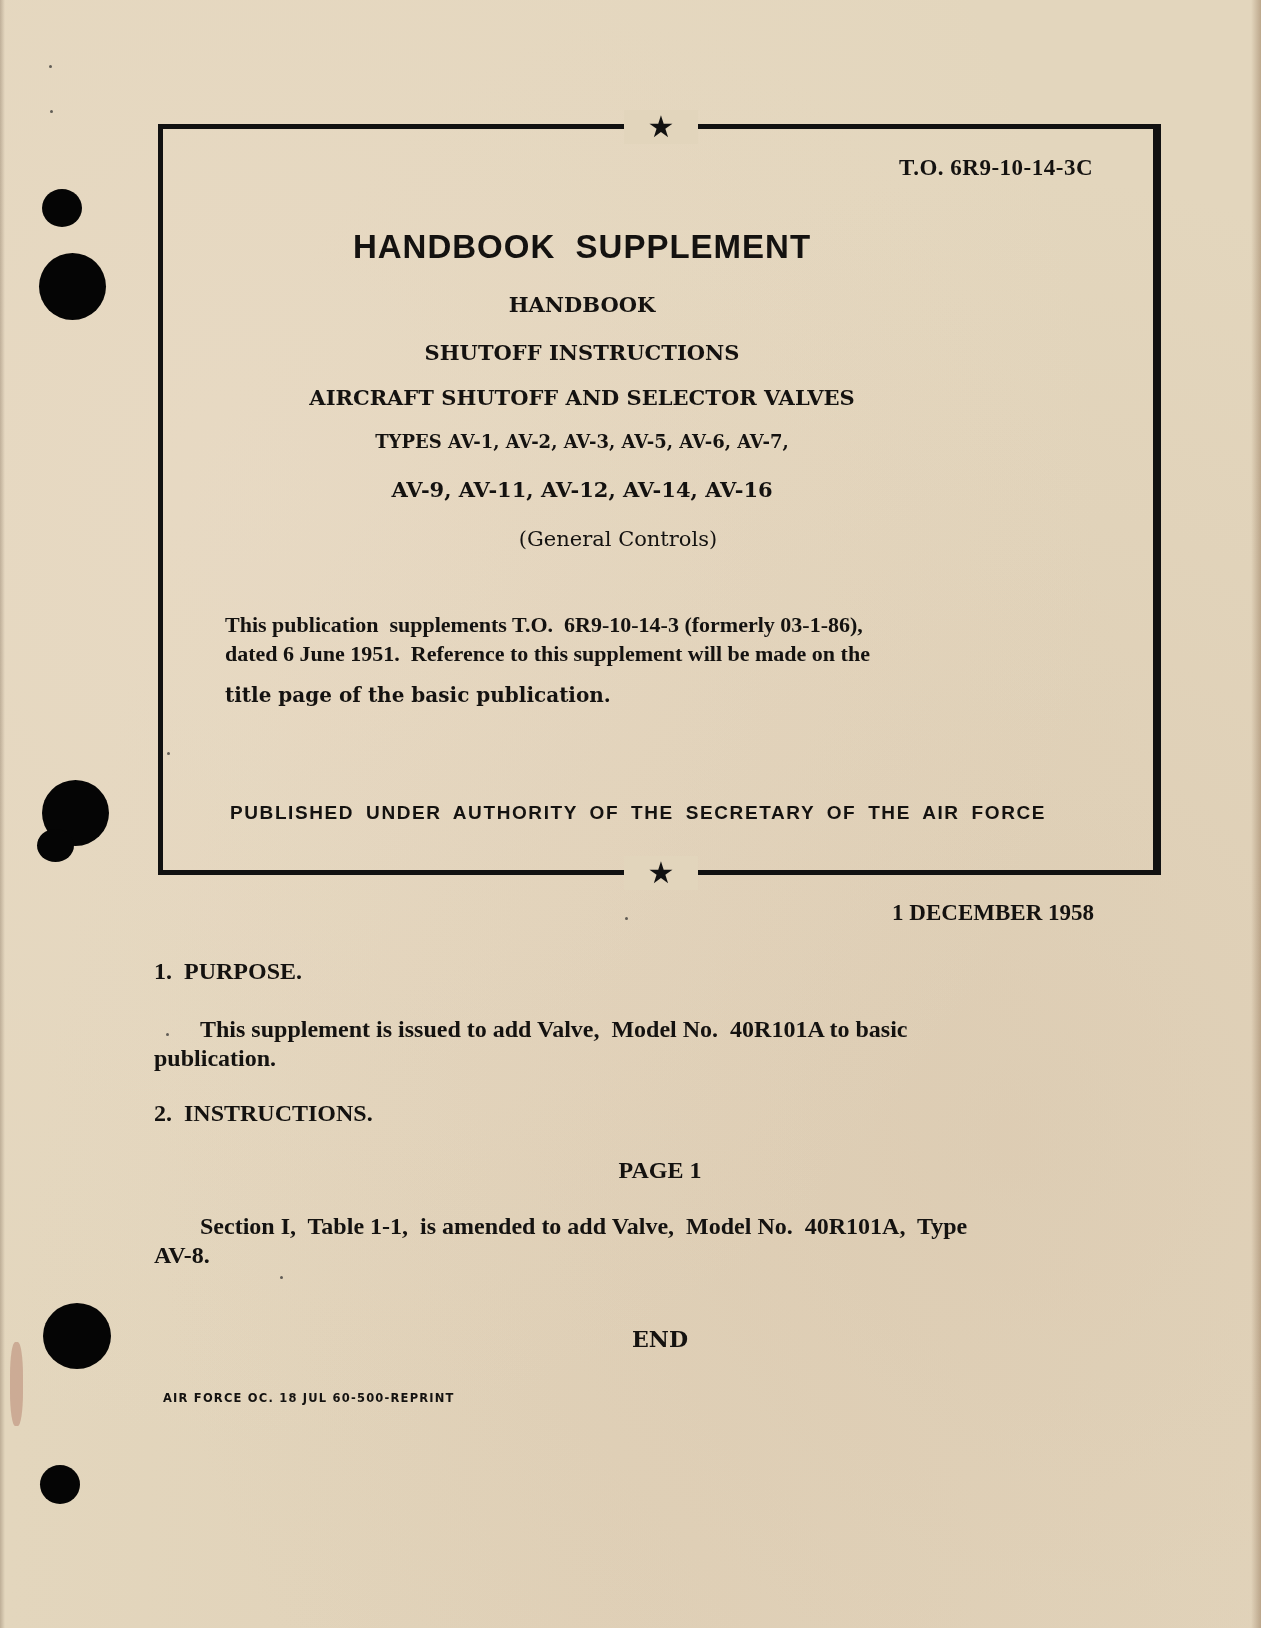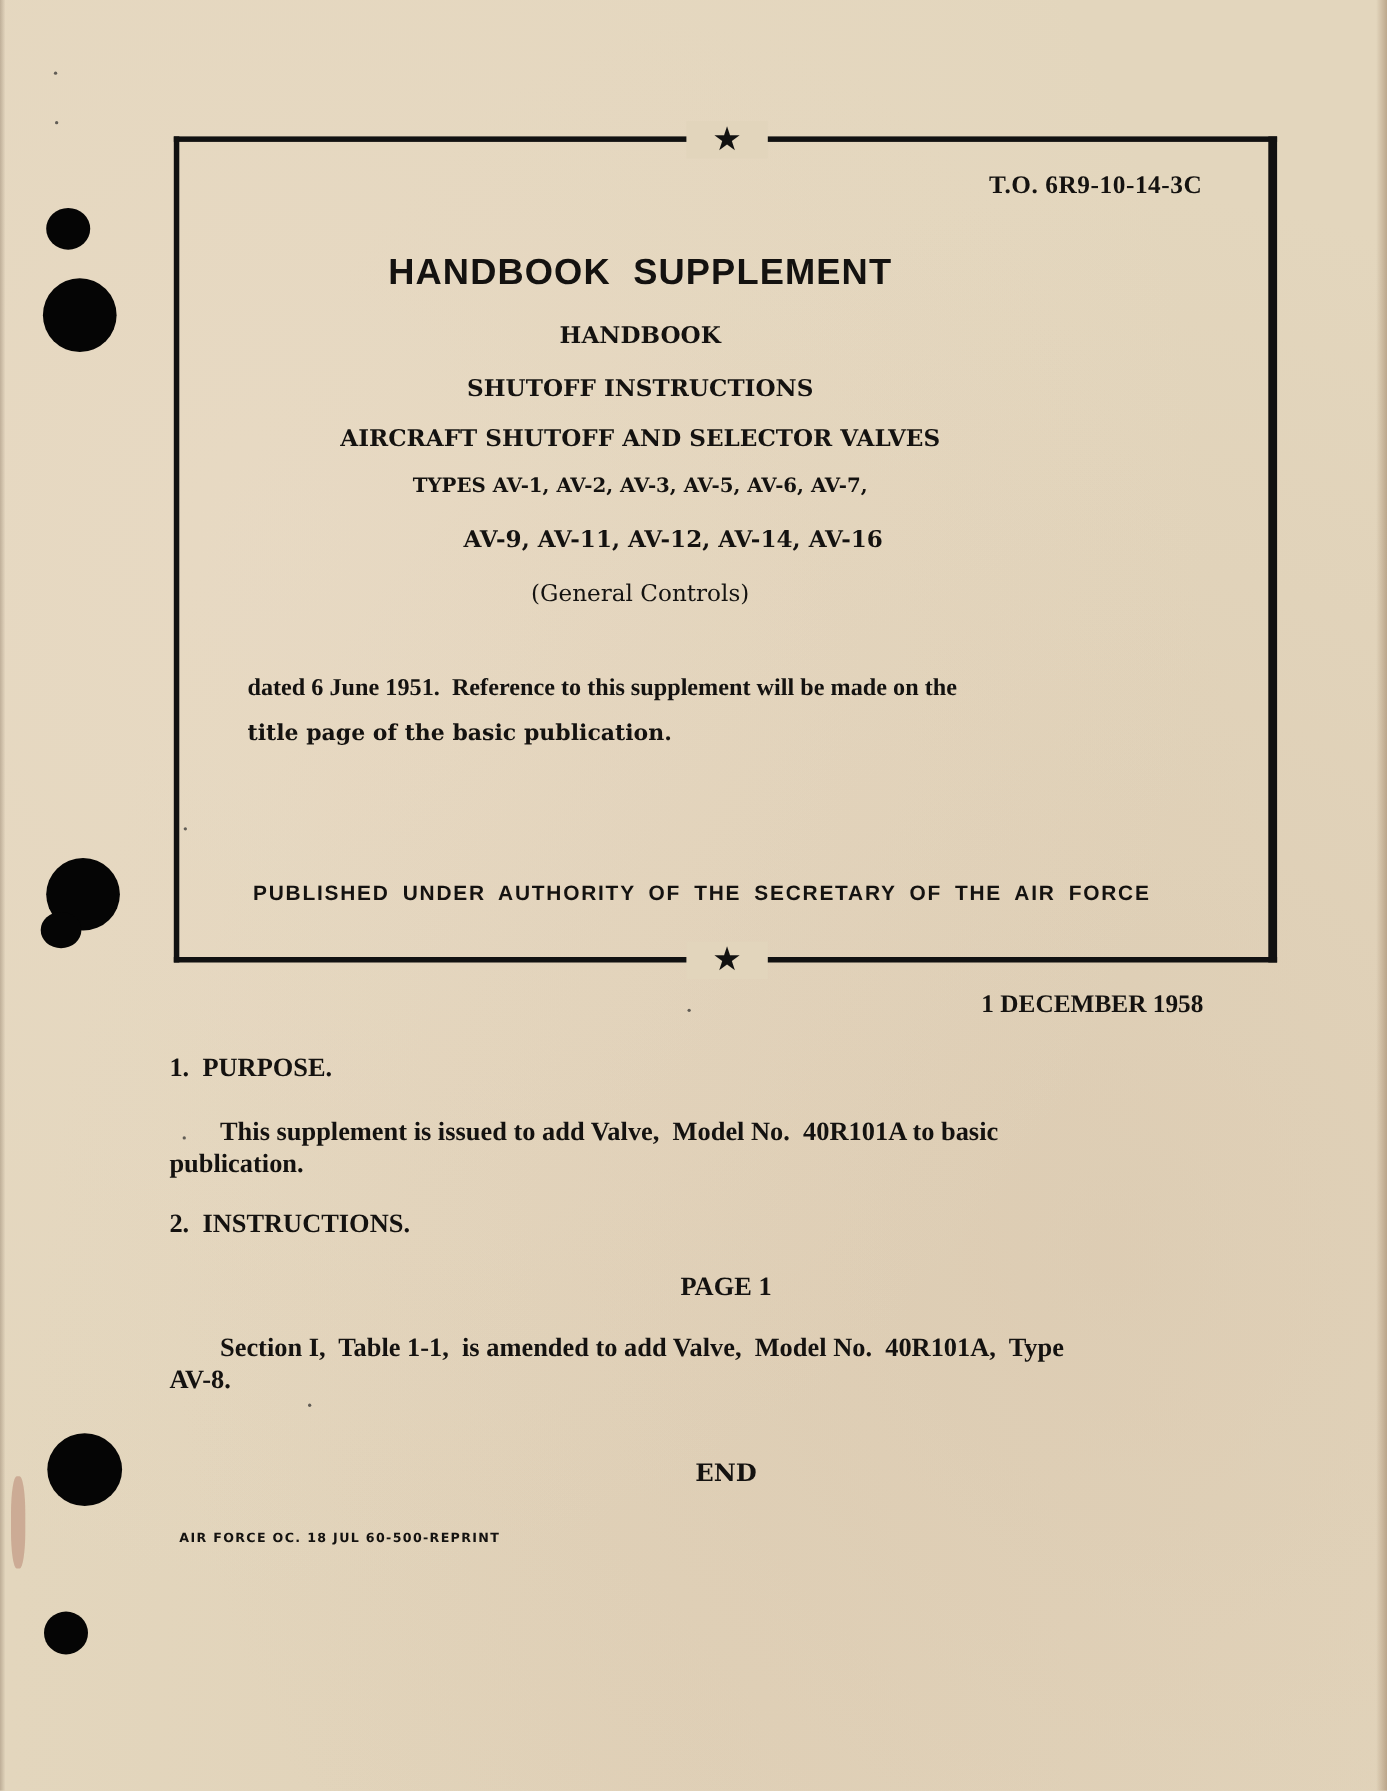--- a/index.html
+++ b/index.html
@@ -45,21 +45,21 @@
   .sans-caps { font-family:"Liberation Sans", sans-serif; font-weight:bold; }
   .cond { font-family:"Liberation Serif", serif; font-weight:bold; }
 
   .to-number { right:168px; top:155px; font-size:23px; font-family:"Liberation Serif", serif; font-weight:bold; letter-spacing:0.5px;}
   .title { top:228px; font-size:33px; letter-spacing:1px; }
   .sub1 { top:292px; font-size:21px; }
   .sub2 { top:340px; font-size:22px; }
   .sub3 { top:385px; font-size:22px; }
   .sub4 { top:431px; font-size:22px; }
   .sub5 { top:477px; font-size:22px; }
-  .sub6 { top:527px; font-size:21px; font-weight:normal; font-family:"DejaVu Serif", serif; }
+  .sub6 { top:527px; font-size:21px; font-weight:normal; font-family:"DejaVu Serif", serif;padding-left:36px; }
 
   .para-block { position:absolute; left:225px; top:610px; width:880px; font-size:22px; line-height:29px; font-family:"Liberation Serif", serif; font-weight:bold; }
   .para-block .ln { display:block; white-space:nowrap; }
   .para-block .ln3 { font-family:"DejaVu Serif", serif; font-size:20px;margin-top:13px; }
 
   .authority { top:802px; left:230px; font-size:19px; letter-spacing:1.6px; word-spacing:5px; }
   .date { right:167px; top:900px; font-size:23px; }
 
   .sec { position:absolute; font-family:"Liberation Serif", serif; font-weight:bold; font-size:24px; white-space:nowrap; }
   .sec1-head { left:154px; top:958px; }
@@ -99,24 +99,25 @@
 </div>
 
 <div class="txt to-number">T.O. 6R9-10-14-3C</div>
 
 <div class="txt center sans-caps title" style="white-space:pre;">HANDBOOK  SUPPLEMENT</div>
 
 <div class="txt center serif-caps sub1">HANDBOOK</div>
 <div class="txt center cond sub2" style="font-family:'DejaVu Serif',serif;font-size:21px;">SHUTOFF INSTRUCTIONS</div>
 <div class="txt center cond sub3" style="font-family:'DejaVu Serif',serif;font-size:21px;">AIRCRAFT SHUTOFF AND SELECTOR VALVES</div>
 <div class="txt center cond sub4" style="font-family:'DejaVu Serif',serif;font-size:18px;">TYPES AV-1, AV-2, AV-3, AV-5, AV-6, AV-7,</div>
-<div class="txt center cond sub5" style="font-family:'DejaVu Serif',serif;font-size:21px;padding-left:30px;">AV-9, AV-11, AV-12, AV-14, AV-16</div>
+<div class="txt center cond sub5" style="font-family:'DejaVu Serif',serif;font-size:21px;">AV-9, AV-11, AV-12, AV-14, AV-16</div>
 <div class="txt center sub6">(General Controls)</div>
 
 <div class="para-block">
+  <span class="ln" style="white-space:pre;">This publication  supplements T.O.  6R9-10-14-3 (formerly 03-1-86),</span>
   <span class="ln" style="white-space:pre;">dated 6 June 1951.  Reference to this supplement will be made on the</span>
   <span class="ln ln3">title page of the basic publication.</span>
 </div>
 
 <div class="txt sans-caps authority">PUBLISHED UNDER AUTHORITY OF THE SECRETARY OF THE AIR FORCE</div>
 
 <div class="txt cond date">1 DECEMBER 1958</div>
 
 <div class="sec sec1-head" style="white-space:pre;">1.  PURPOSE.</div>
 <div class="sec sec1-body1" style="white-space:pre;">This supplement is issued to add Valve,  Model No.  40R101A to basic</div>

